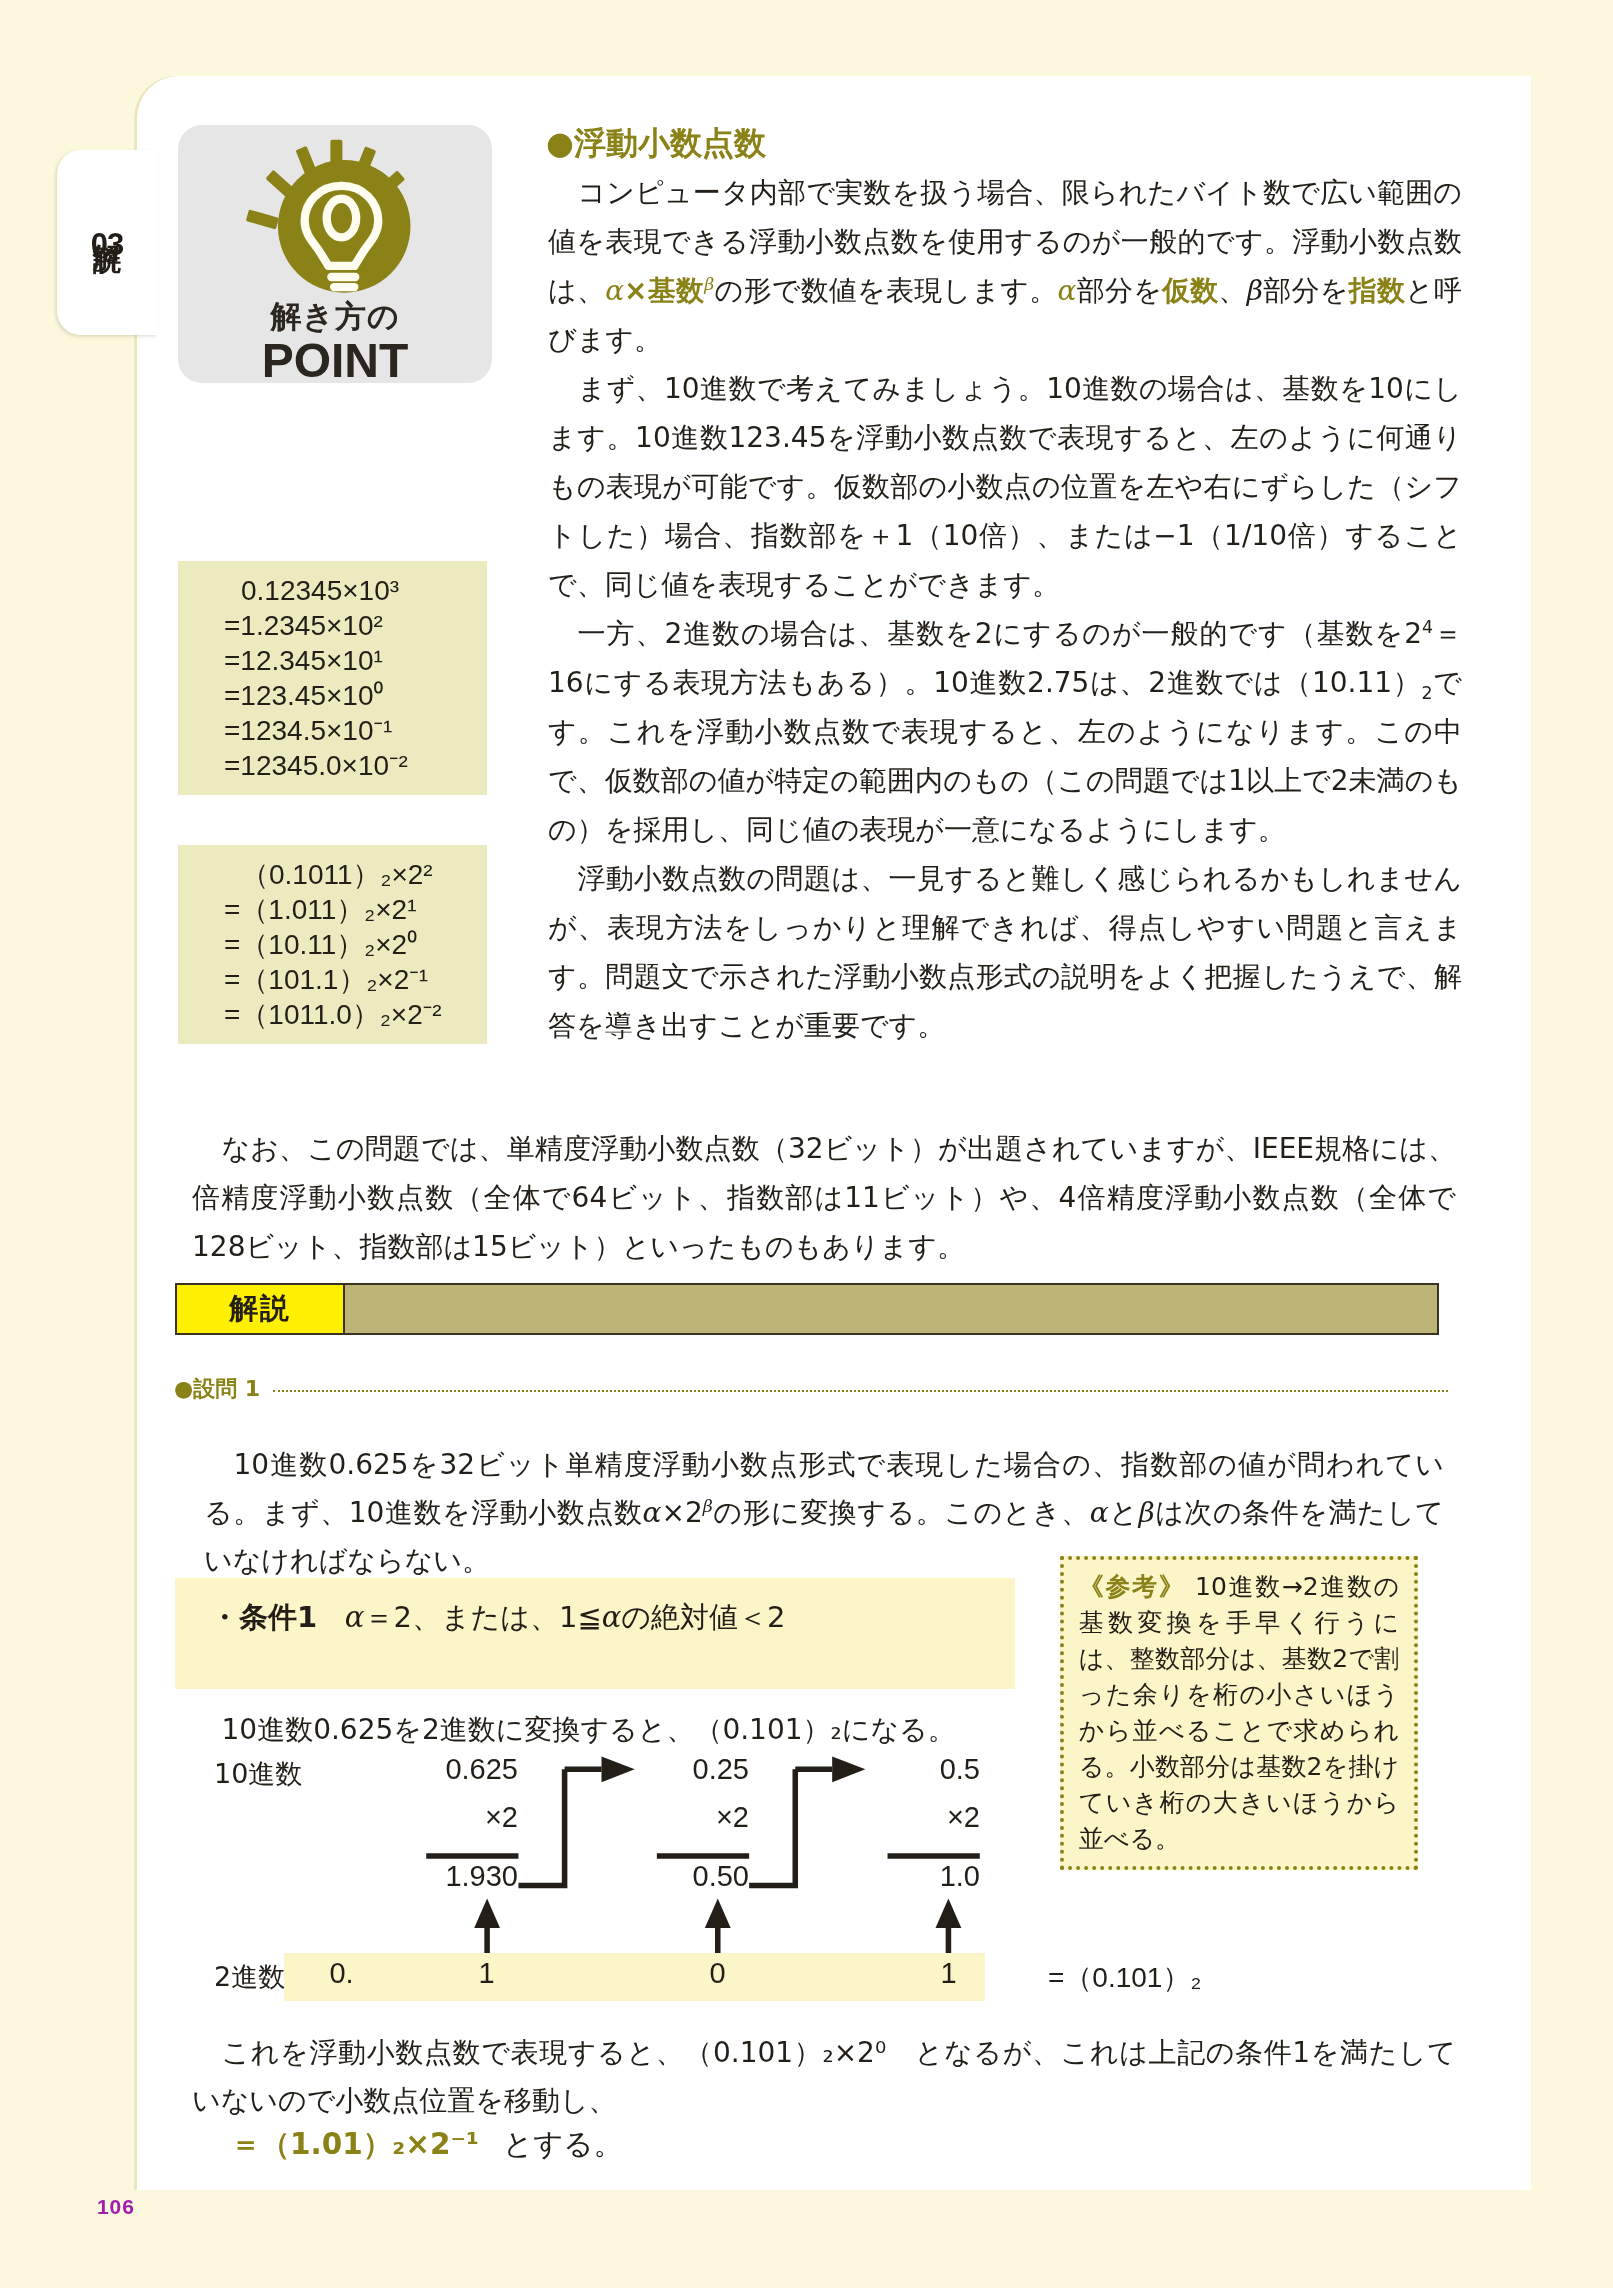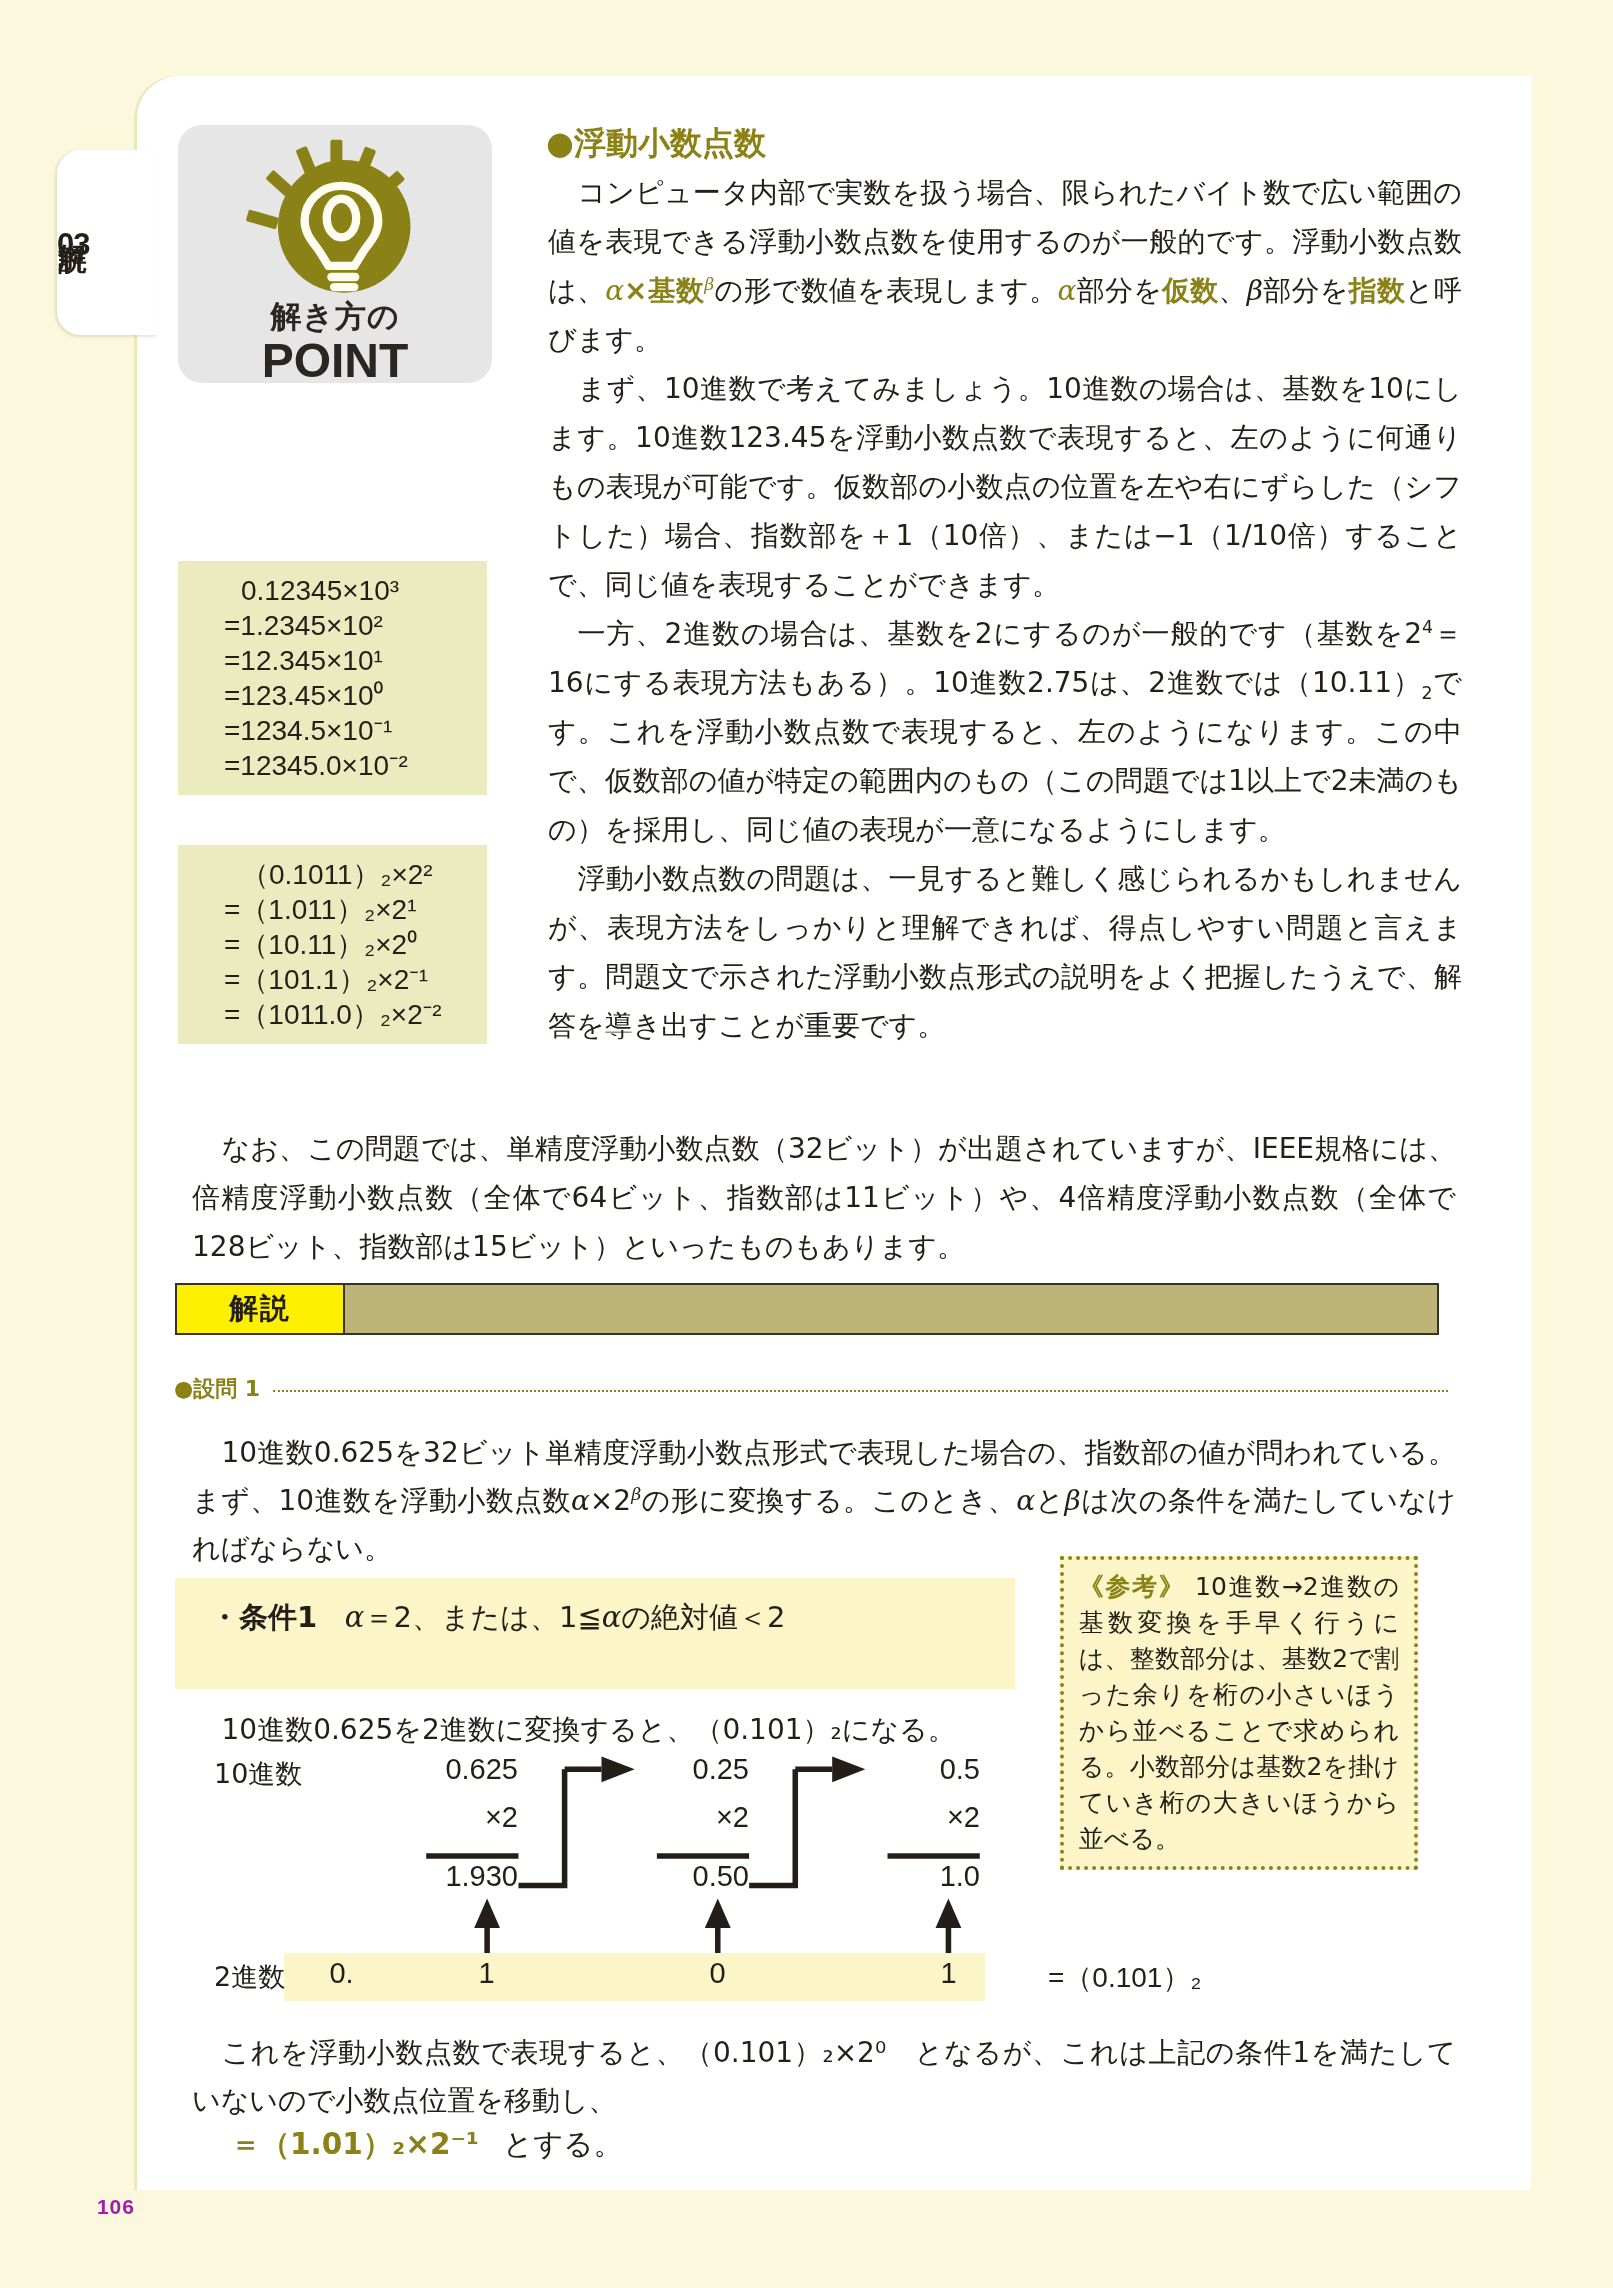--- a/index.html
+++ b/index.html
@@ -22,21 +22,21 @@
   
   .side-tab{
     position:absolute;left:57px;top:150px;
     width:100px;height:185px;
     background:#ffffff;
     border-top-left-radius:24px;
     border-bottom-left-radius:24px;
     box-shadow:-1.8px 1.8px 2.8px rgba(120,110,60,.18);
     z-index:5;
     display:flex;flex-direction:column;
-    align-items:flex-start;justify-content:center;
+    align-items:center;justify-content:center;
   }
   .side-tab .ja{
     font-family:"DejaVu Sans",sans-serif;
     font-size:28px;line-height:31px;font-weight:700;
     writing-mode:vertical-rl;
     letter-spacing:0.9px;
     color:#231f18;
     margin-bottom:3.7px;
   }
   .side-tab .num{
@@ -127,21 +127,21 @@
   .q-head .dash{
     flex:1;height:0;border-top:2.8px dotted #8a8216;margin-left:13px;margin-top:3.7px;
   }
 
   .q-body{
     position:absolute;left:192px;top:1429px;width:1264px;
     font-size:28px;line-height:48px;
     text-align:justify;text-justify:inter-ideograph;
     font-family:"DejaVu Sans","Liberation Sans",sans-serif;
   }
-  .q-body p{margin:0;text-indent:29.5px;}
+  .q-body p{margin:12px;text-indent:29.5px;}
 
   
   .cond-box{
     position:absolute;left:175px;top:1578px;
     width:840px;height:111px;background:#fbf5c8;
     box-sizing:border-box;padding:13px 0 0 35px;
     font-size:29px;line-height:52px;
     font-family:"DejaVu Sans","Liberation Sans",sans-serif;
   }
   .cond-box .line{white-space:nowrap;}

